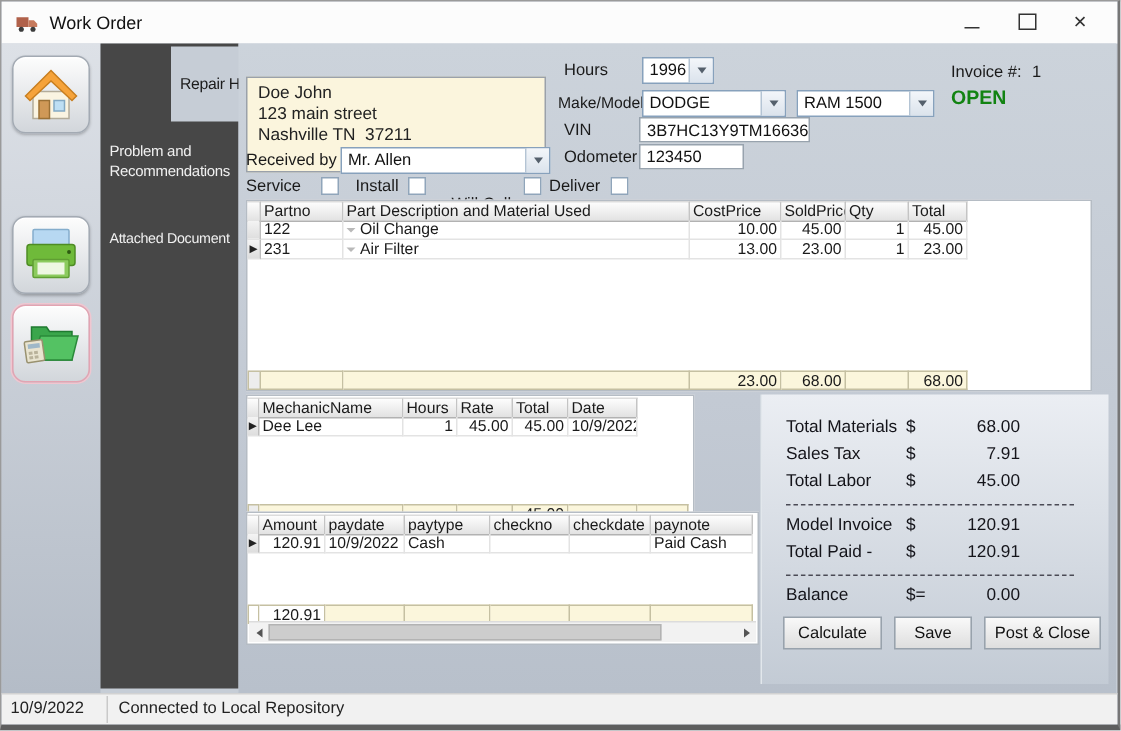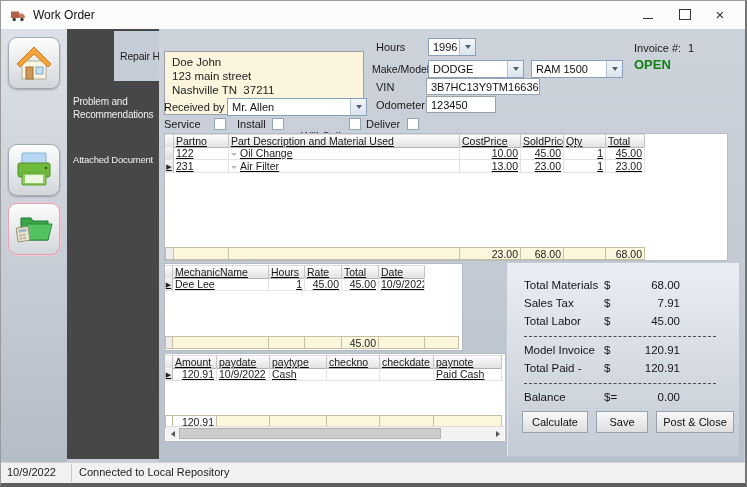--- a/index.html
+++ b/index.html
@@ -37,21 +37,21 @@
   .combo{position:absolute;height:18px;background:#fff;border:1px solid #87a1bc;box-sizing:border-box;
     font-size:11px;line-height:16px;padding-left:4px;color:#111;}
   .combo .arrowbox{position:absolute;right:0;top:0;bottom:0;width:15px;background:linear-gradient(#f3f6fa,#dbe3ec);
     border-left:1px solid #b4c4d4;display:flex;align-items:center;justify-content:center;}
   .tri-down{width:0;height:0;border-left:3.5px solid transparent;border-right:3.5px solid transparent;border-top:4px solid #55606c;}
   .tinput{position:absolute;height:17px;background:#fff;border:1px solid #98a3ae;box-sizing:border-box;
     font-size:11px;line-height:15px;padding:0 0 0 4px;color:#111;font-family:"Liberation Sans",sans-serif;width:100%;}
   .open-status{position:absolute;font-size:13px;font-weight:bold;color:#128312;}
   .cbox{position:absolute;width:12px;height:12px;background:#fff;border:1px solid #90a5ba;box-sizing:border-box;}
   
-  .panel{position:absolute;background:#fff;border:1px solid #b5bcc4;box-sizing:border-box;text-decoration:underline;}
+  .panel{position:absolute;background:#fff;border:1px solid #b5bcc4;box-sizing:border-box;}
   .grow{display:flex;height:13px;line-height:12px;font-size:10.5px;color:#1a1a1a;}
   .ghead .gh{background:linear-gradient(#fdfdfd,#e2e2e2);border-right:1px solid #c4c4c4;border-bottom:1px solid #b2b2b2;
     border-top:1px solid #dcdcdc;height:14px;line-height:13px;}
   .gh,.gc,.tc{box-sizing:border-box;padding:0 2px;overflow:hidden;white-space:nowrap;}
   .gc{border-right:1px solid #e3e3e3;border-bottom:1px solid #e3e3e3;}
   .selc{background:linear-gradient(#f4f4f4,#dedede);border-right:1px solid #bdbdbd;padding:0;text-align:center;}
   .cur-glyph{font-size:7px;line-height:13px;color:#222;display:block;}
   .num{text-align:right;}
   .totrow{position:absolute;display:flex;height:13px;line-height:12px;font-size:10.5px;color:#1a1a1a;}
   .tc{background:#fbf6dc;border:1px solid #c5c0a2;border-left:none;}
@@ -281,21 +281,21 @@
         <div class="tc first msel" style="background:#ededed"></div>
         <div class="tc mc0"></div>
         <div class="tc mc1"></div>
         <div class="tc mc2"></div>
         <div class="tc mc3 num">45.00</div>
         <div class="tc mc4"></div>
         <div class="tc mfill"></div>
       </div>
     </div>
 
-    <div class="panel" style="left:5px;top:324px;width:342px;height:89px">
+    <div class="panel" style="left:5px;top:312px;width:342px;height:89px">
       <div class="grow ghead" style="margin-top:1px">
         <div class="gh ysel"></div>
         <div class="gh yc0">Amount</div>
         <div class="gh yc1">paydate</div>
         <div class="gh yc2">paytype</div>
         <div class="gh yc3">checkno</div>
         <div class="gh yc4">checkdate</div>
         <div class="gh yc5">paynote</div>
       </div>
       <div class="grow">

